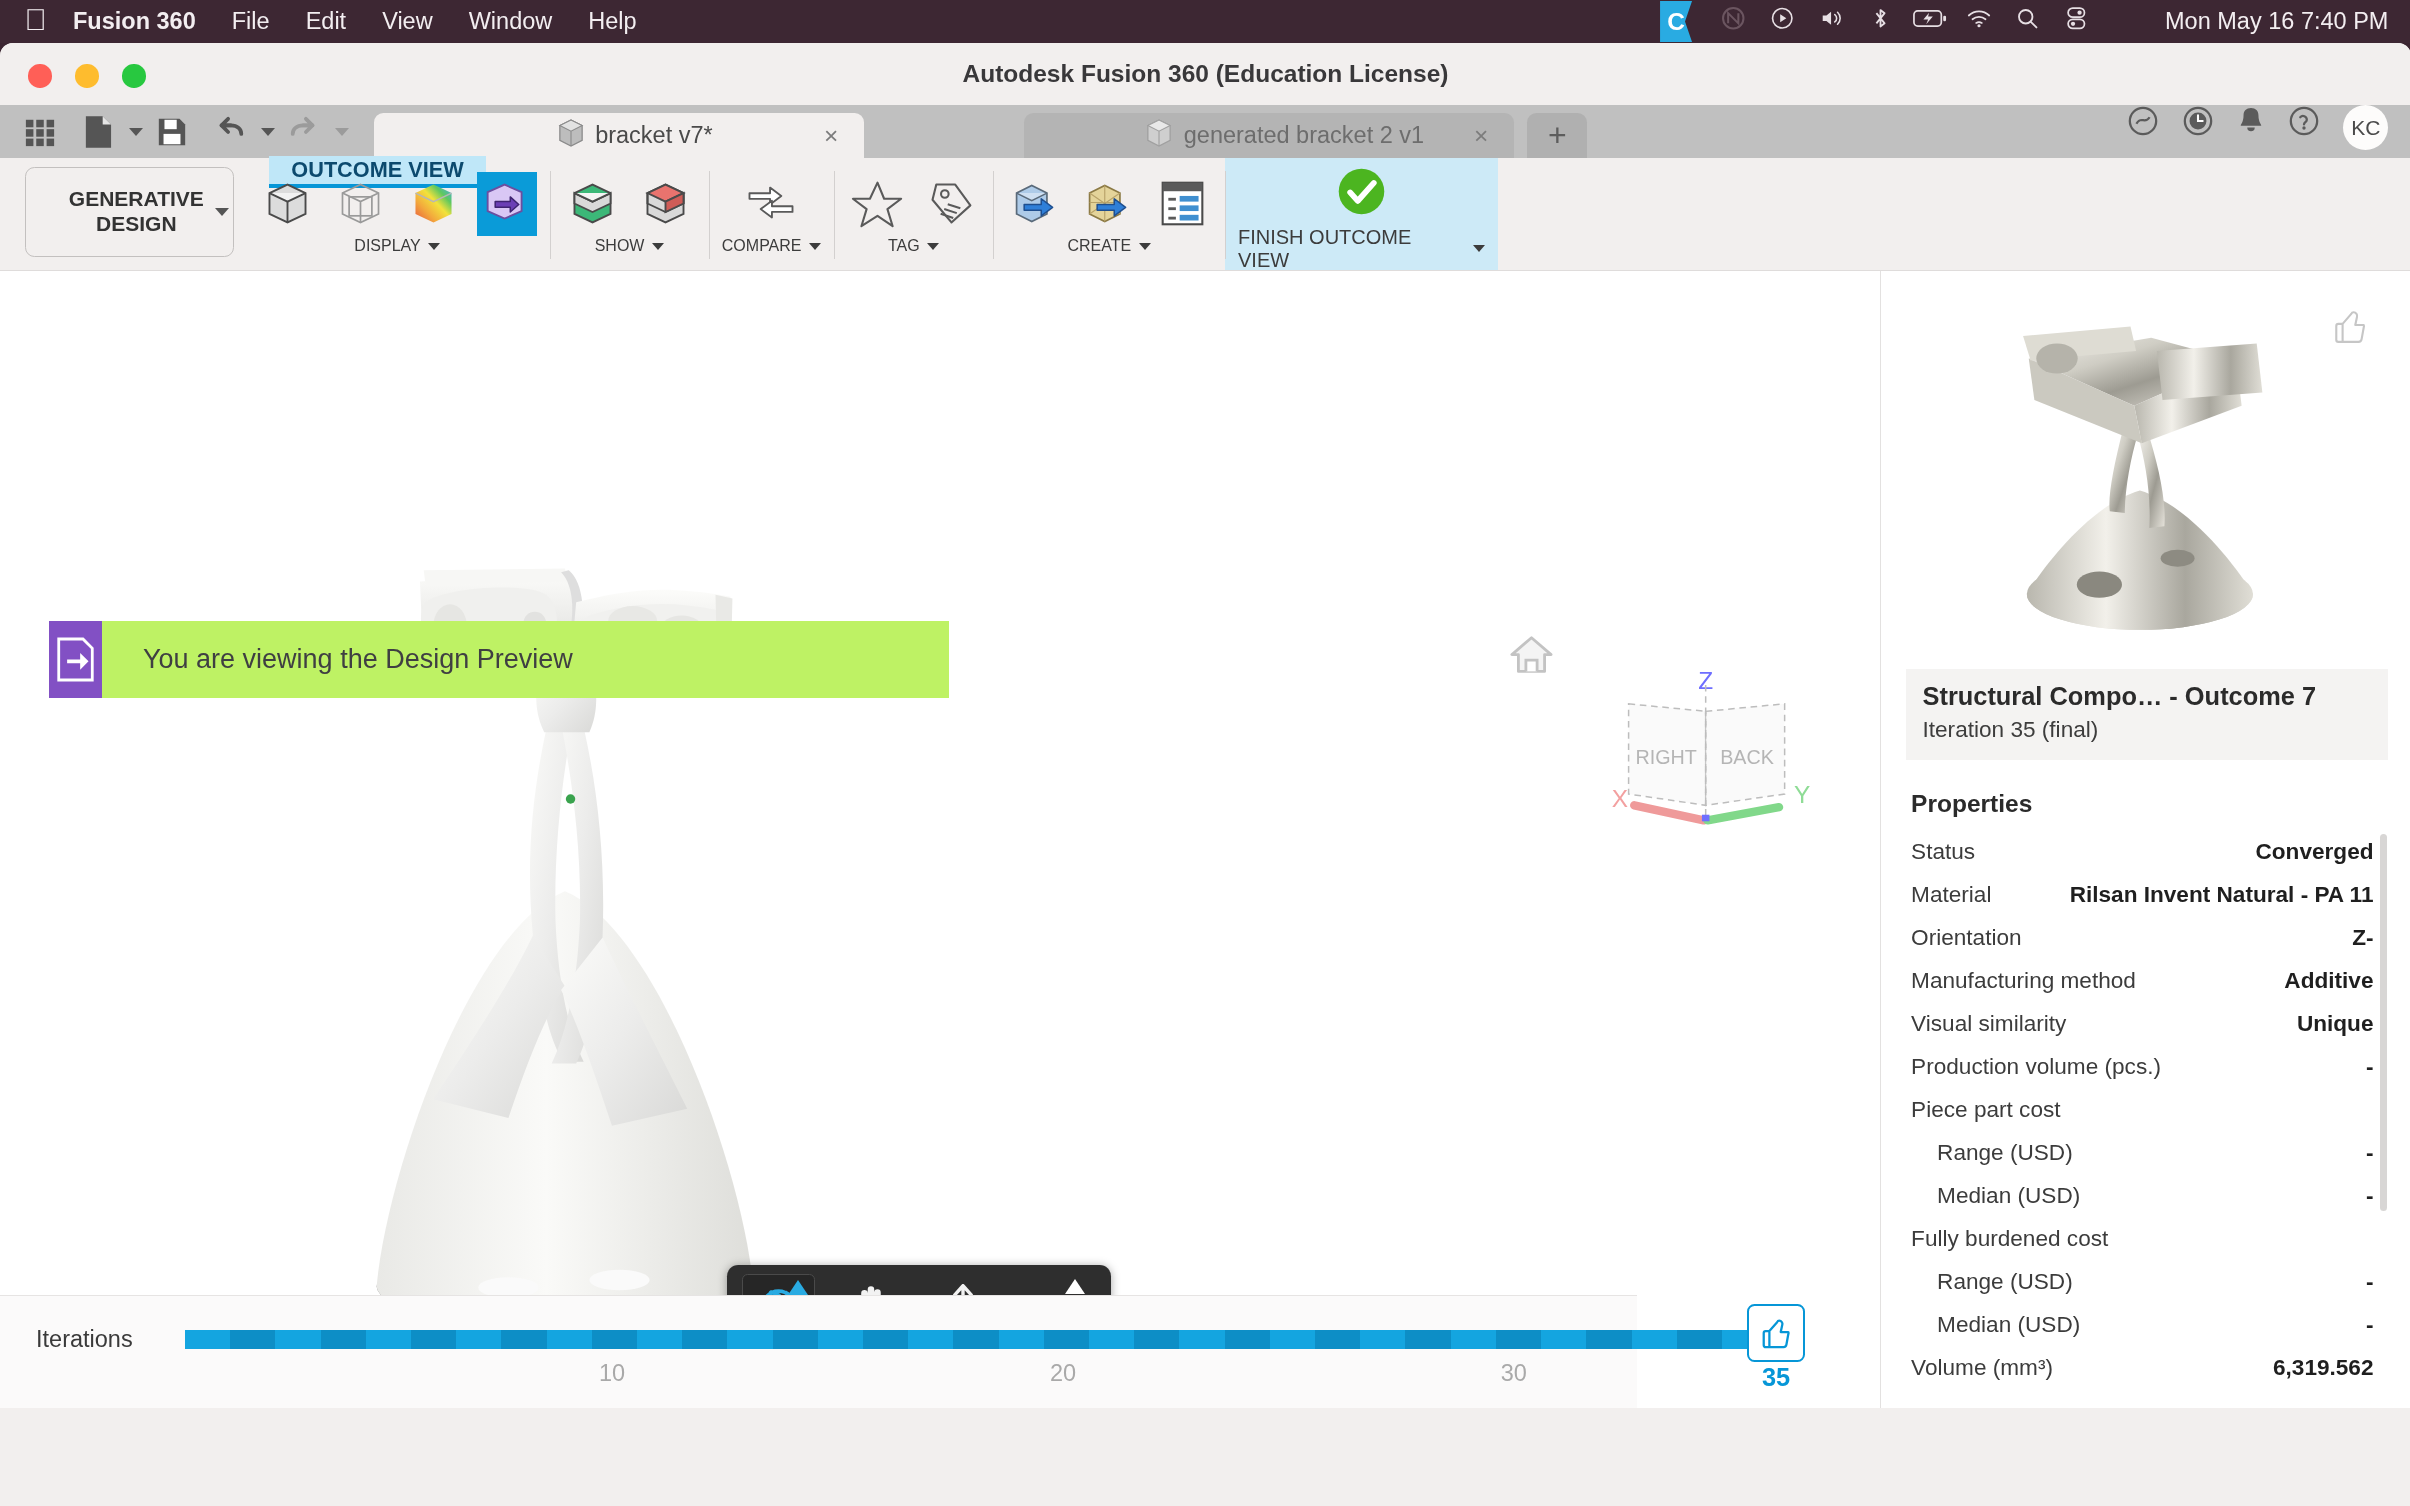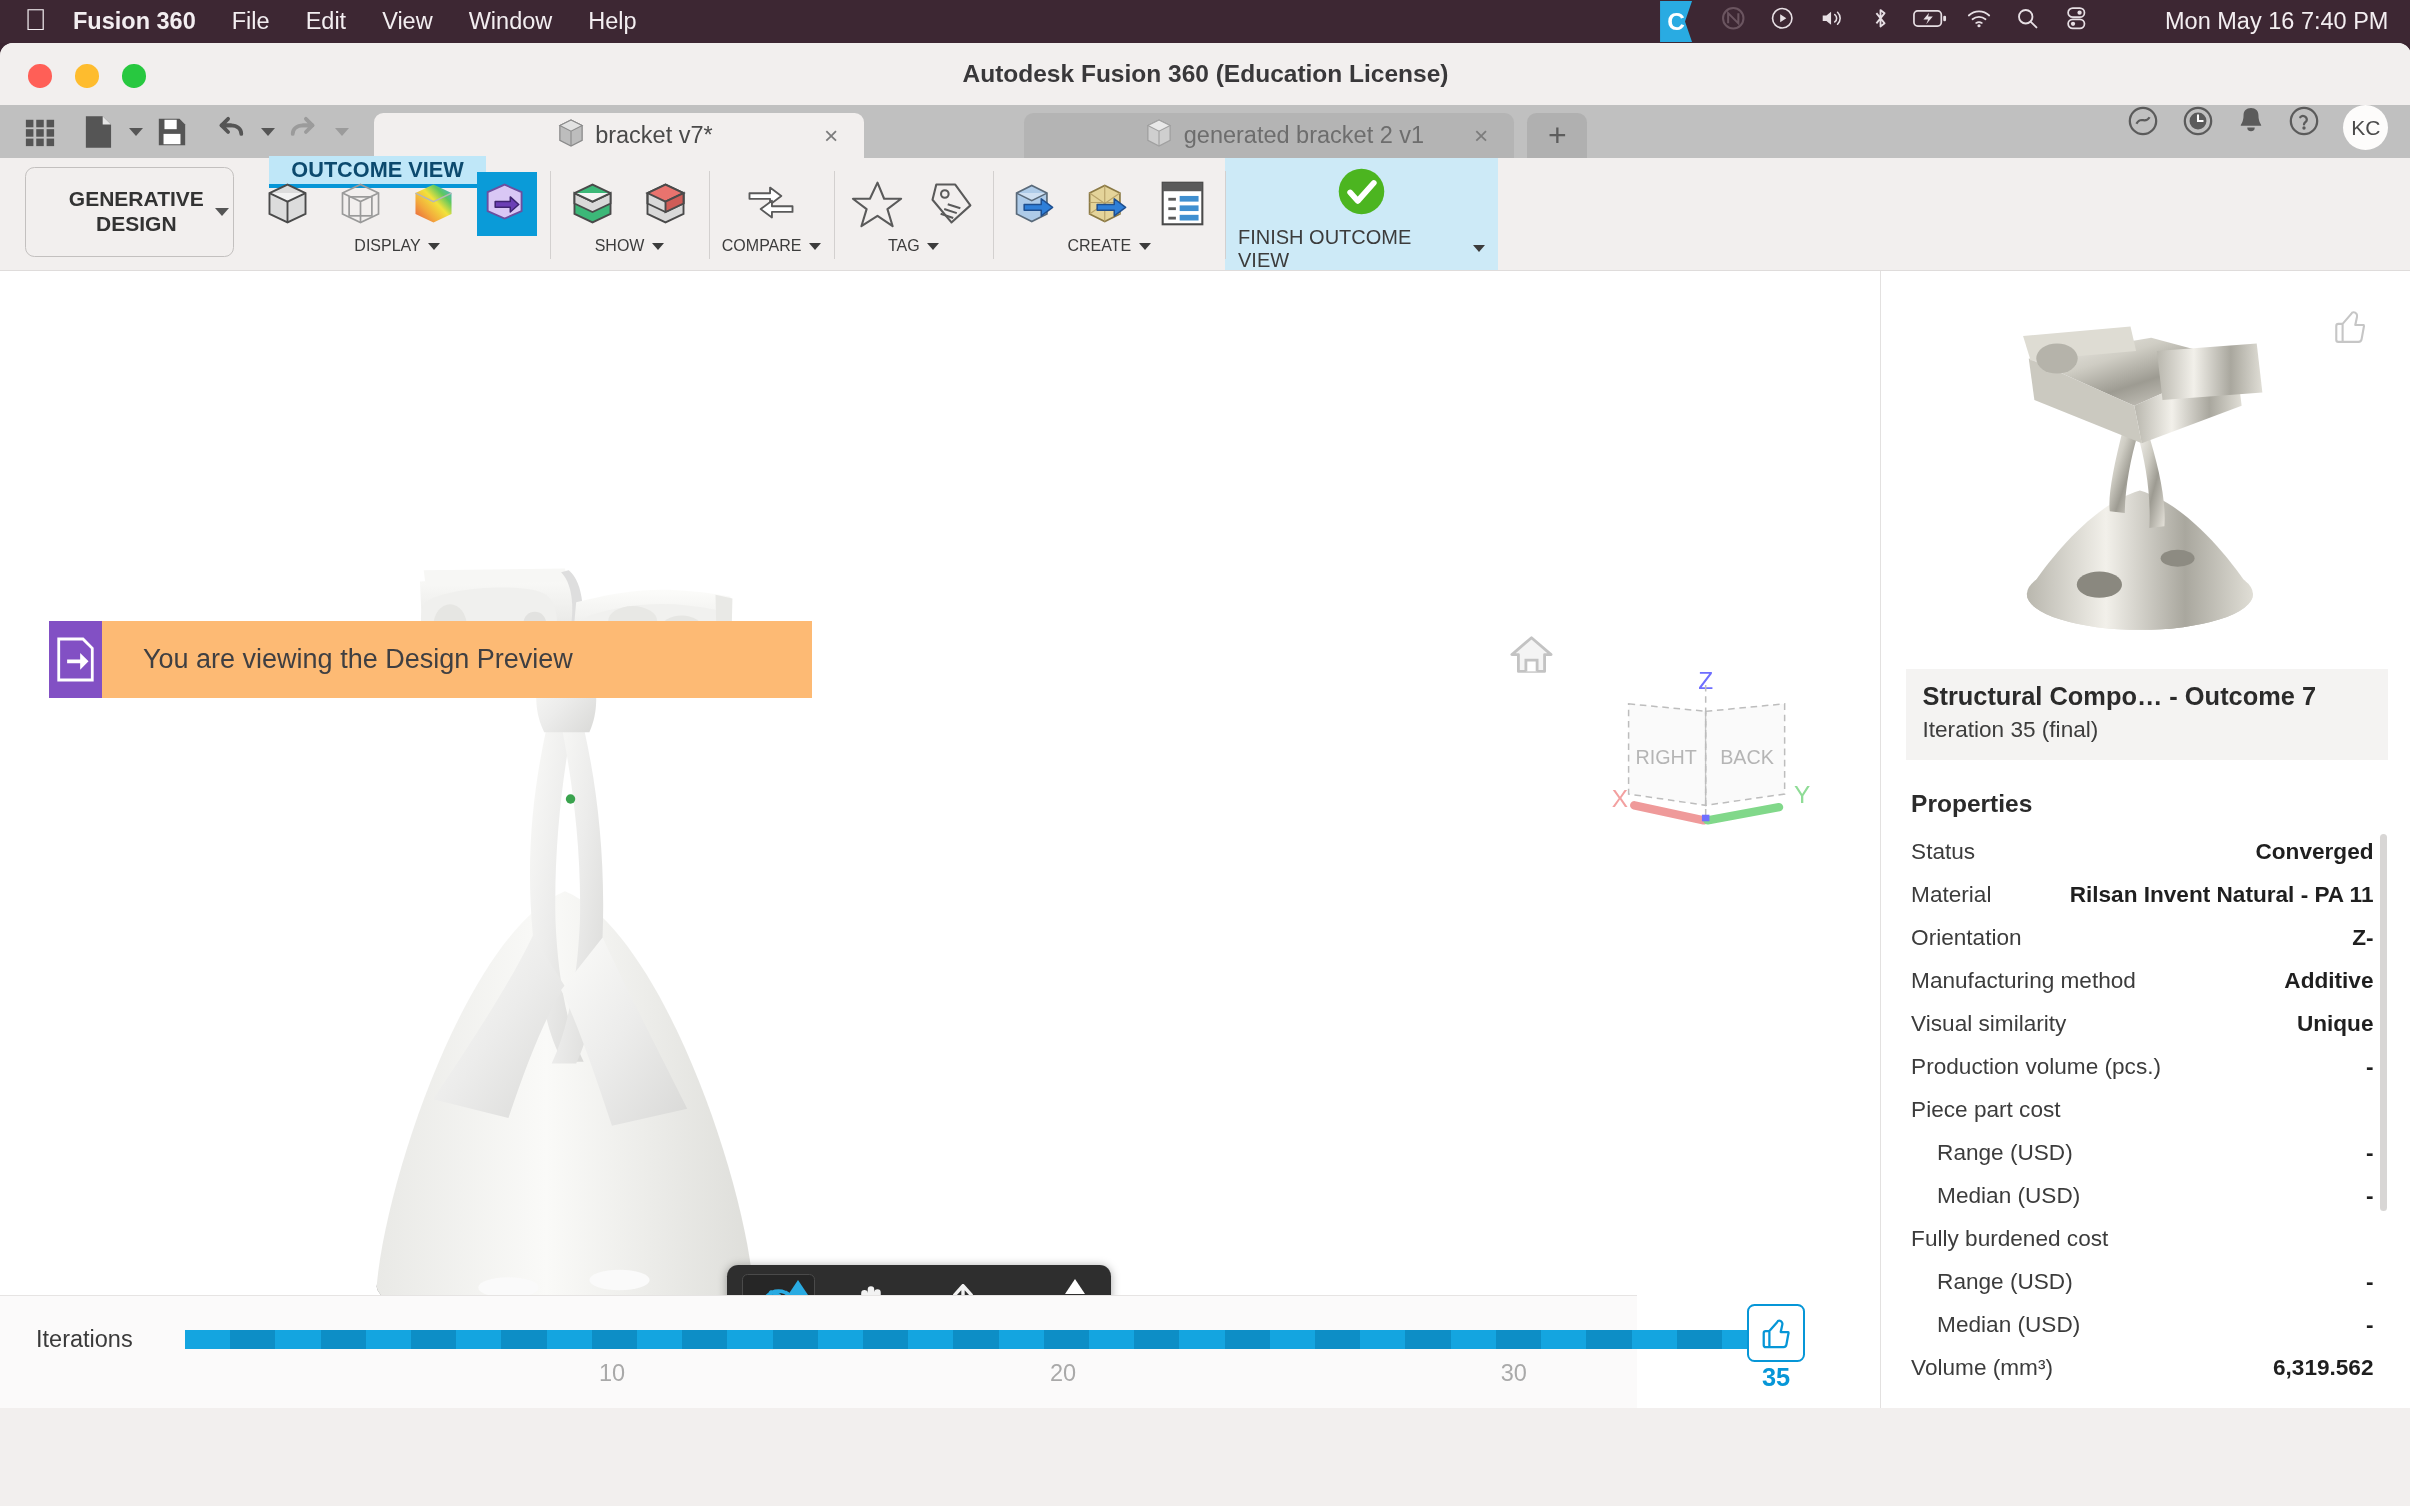--- a/index.html
+++ b/index.html
@@ -137,22 +137,22 @@
   .group.finish {
     background: #cdeaf7; width: 273px; justify-content: center; padding-top: 13px;
   }
   .group.finish .glabel { font-size: 20px; }
 
   
   .main { position: relative; height: 1137px; display: flex; background: #fff; }
   .viewport { position: relative; flex: 1; background: #ffffff; overflow: hidden; }
 
   .banner {
-    position: absolute; left: 49px; top: 350px; width: 763px; height: 77px;
-    display: flex; background: #fdba74;
+    position: absolute; left: 49px; top: 350px; width: 900px; height: 77px;
+    display: flex; background: #bef264;
   }
   .banner .bicon {
     width: 53px; background: #8250c4; display: flex; align-items: center; justify-content: center;
   }
   .banner .btext { display: flex; align-items: center; padding-left: 41px; font-size: 27px; color: #3f3f42; }
 
   .home-icon { position: absolute; left: 1508px; top: 363px; }
   .viewcube { position: absolute; left: 1591px; top: 395px; width: 235px; height: 179px; }
 
   .navbar {

